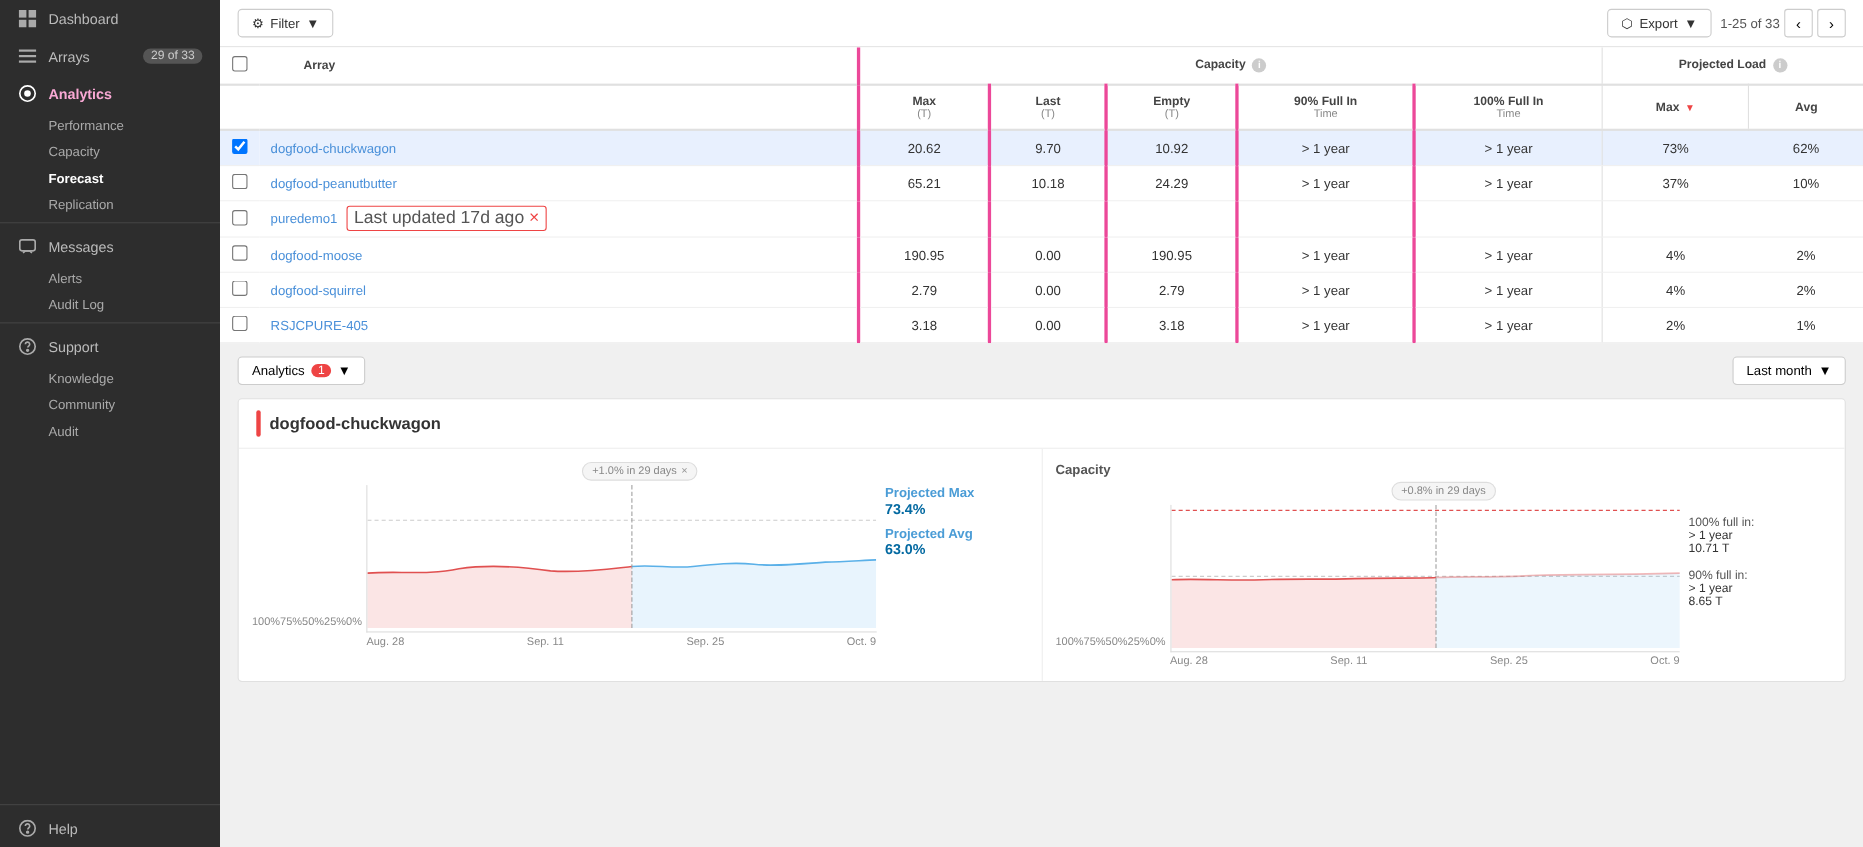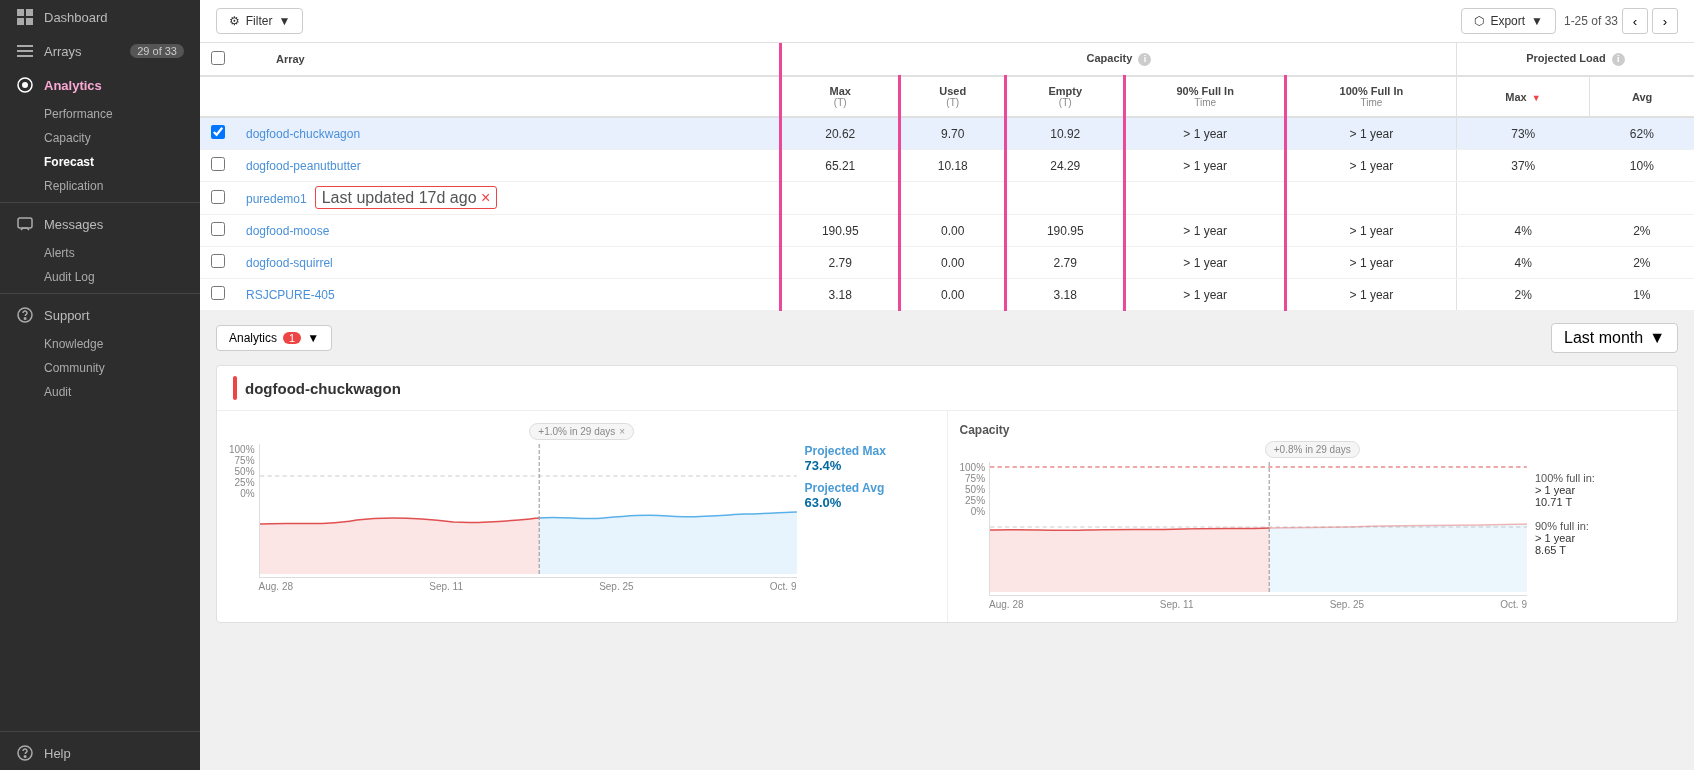--- a/index.html
+++ b/index.html
@@ -44,21 +44,21 @@
     .group-header { text-align: center; font-weight: 600; color: #444; border-bottom: 1px solid #e0e0e0; }
     .th-sub { font-size: 10px; color: #888; font-weight: normal; }
     .info-icon { display: inline-block; width: 13px; height: 13px; background: #ccc; border-radius: 50%; color: #fff; font-size: 9px; text-align: center; line-height: 13px; margin-left: 3px; cursor: pointer; }
     .sort-icon { font-size: 9px; color: #e44; margin-left: 2px; }
 
     
     .bottom-section { padding: 12px 16px; background: #f0f0f0; }
     .bottom-controls { display: flex; align-items: center; justify-content: space-between; margin-bottom: 12px; }
     .selections-btn { border: 1px solid #ccc; background: #fff; padding: 5px 12px; border-radius: 4px; cursor: pointer; display: flex; align-items: center; gap: 6px; font-size: 12px; }
     .selections-badge { background: #e44; color: #fff; border-radius: 10px; padding: 0 6px; font-size: 11px; }
-    .time-select { border: 1px solid #ccc; background: #fff; padding: 5px 12px; border-radius: 4px; cursor: pointer; display: flex; align-items: center; gap: 6px; font-size: 16px; }
+    .time-select { border: 1px solid #ccc; background: #fff; padding: 5px 12px; border-radius: 4px; cursor: pointer; display: flex; align-items: center; gap: 6px; font-size: 12px; }
 
     
     .array-detail { background: #fff; border-radius: 4px; border: 1px solid #e0e0e0; overflow: hidden; }
     .array-detail-header { padding: 10px 16px; display: flex; align-items: center; gap: 8px; border-bottom: 1px solid #eee; }
     .array-title-bar { width: 4px; height: 24px; background: #e44; border-radius: 2px; }
     .array-title { font-size: 15px; font-weight: 600; color: #333; }
     .charts-row { display: flex; gap: 0; }
 
     
     .chart-container { flex: 1; padding: 12px; border-right: 1px solid #eee; }
@@ -70,21 +70,21 @@
     .chart-body { display: flex; gap: 8px; }
     .chart-legend { width: 130px; font-size: 11px; }
     .legend-item { margin-bottom: 8px; }
     .legend-label { color: #4a9cd6; font-weight: 600; font-size: 12px; }
     .legend-value { color: #0369a1; font-size: 13px; font-weight: 700; }
     .legend-section { margin-top: 10px; }
     .legend-key { color: #555; font-size: 11px; }
     .legend-val { color: #333; font-size: 11px; }
 
     
-    .y-axis { display: flex; flex-direction: column; justify-content: flex-start; align-items: flex-end; padding-right: 4px; font-size: 10px; color: #888; height: 130px; }
+    .y-axis { display: flex; flex-direction: row; justify-content: center; align-items: flex-end; padding-right: 4px; font-size: 10px; color: #888; height: 130px; }
     .chart-plot { flex: 1; position: relative; height: 130px; border-left: 1px solid #ddd; border-bottom: 1px solid #ddd; }
     .x-axis { display: flex; justify-content: space-between; padding-top: 3px; font-size: 10px; color: #888; }
 
     svg.chart { width: 100%; height: 130px; }
   </style>
 </head>
 <body>
 
 <div class="sidebar">
   <div class="sidebar-item">
@@ -233,21 +233,21 @@
             </th>
           </tr>
           <tr>
             <th></th>
             <th></th>
             <th class="capacity-group">
               <div>Max</div>
               <div class="th-sub">(T)</div>
             </th>
             <th class="capacity-group">
-              <div>Used</div>
+              <div>Last</div>
               <div class="th-sub">(T)</div>
             </th>
             <th class="capacity-group">
               <div>Empty</div>
               <div class="th-sub">(T)</div>
             </th>
             <th class="capacity-group">
               <div>90% Full In</div>
               <div class="th-sub">Time</div>
             </th>

